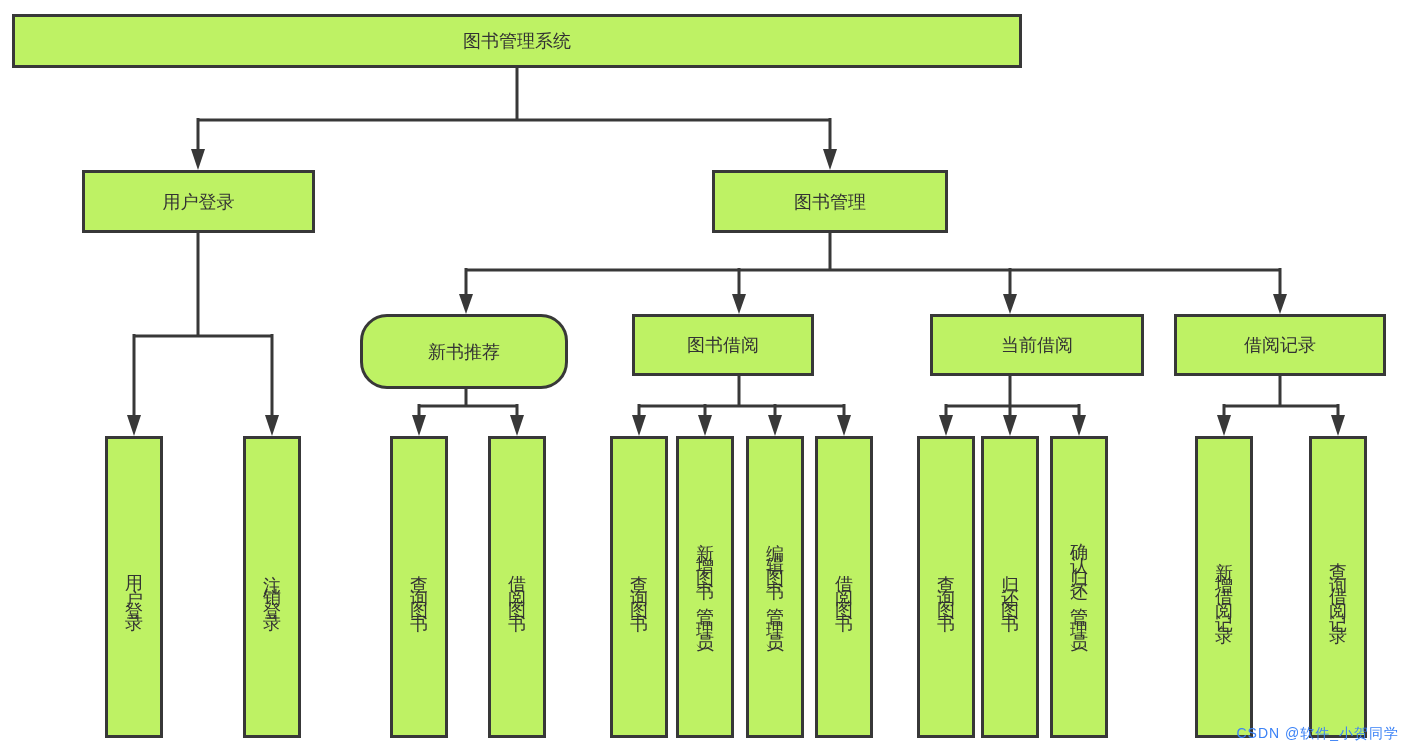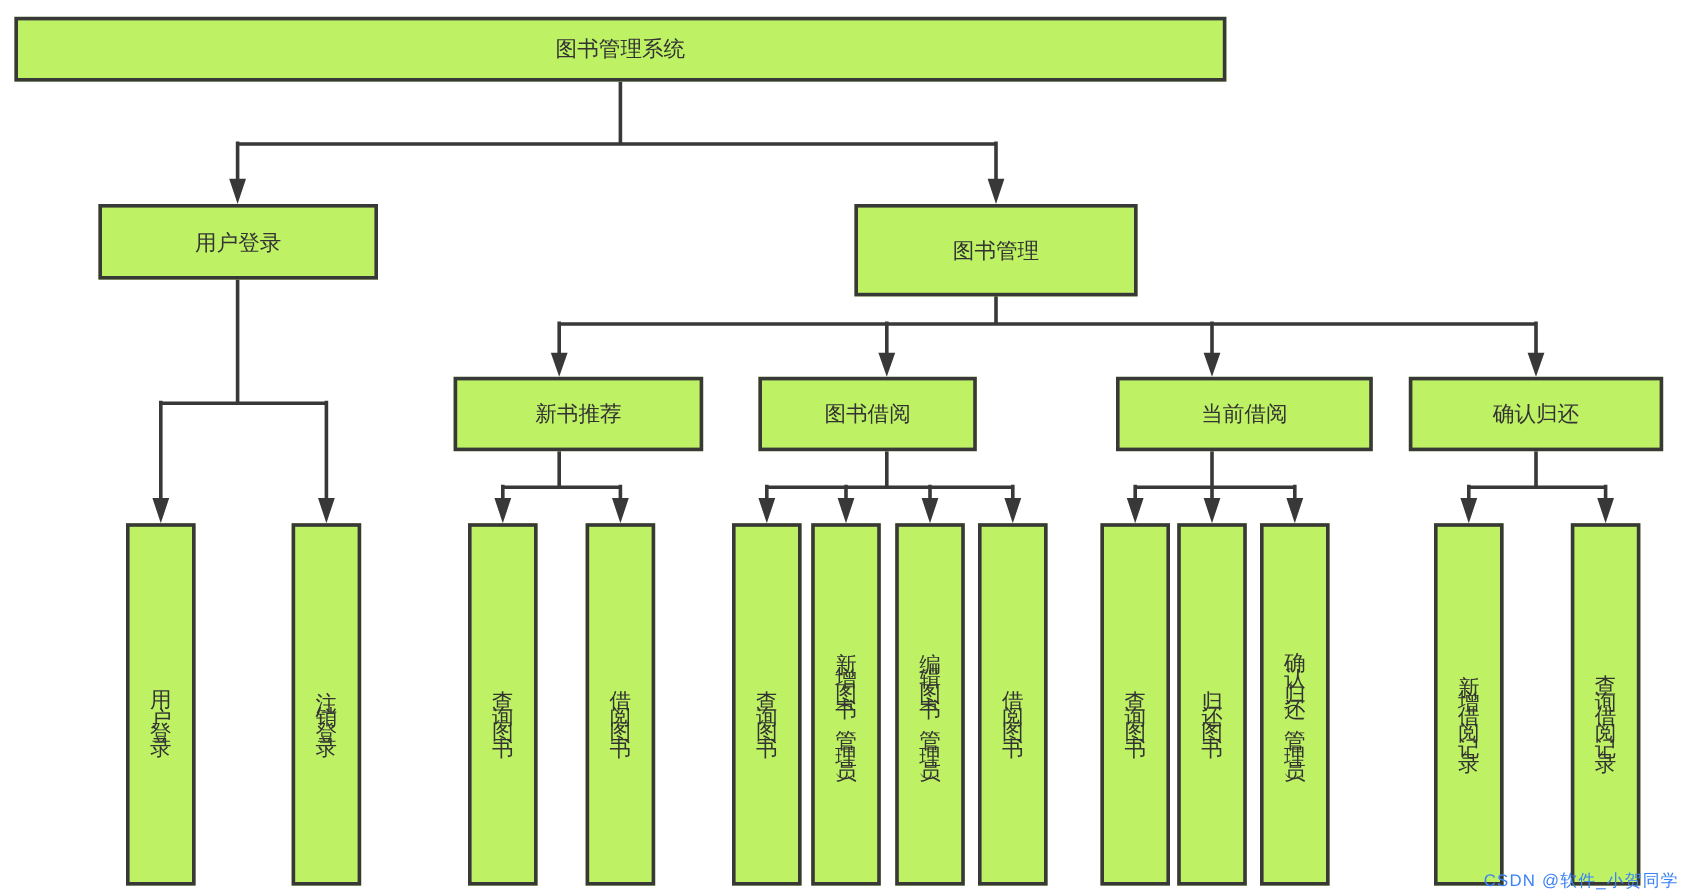--- a/index.html
+++ b/index.html
@@ -24,23 +24,23 @@
   .box .vtxt{
     writing-mode:vertical-rl;
     line-height:1;
     letter-spacing:13px;
     white-space:nowrap;
   }
   
   .n-root{left:12px;top:14px;width:1010px;height:54px;}
   
   .n-user-login{left:82px;top:170px;width:233px;height:63px;}
-  .n-book-mgmt{left:712px;top:170px;width:236px;height:77px;}
+  .n-book-mgmt{left:712px;top:170px;width:236px;height:63px;}
   
-  .n-new-rec{left:378px;top:314px;width:208px;height:62px;}
+  .n-new-rec{left:360px;top:314px;width:208px;height:75px;border-radius:27px;}
   .n-book-borrow{left:632px;top:314px;width:182px;height:62px;}
   .n-cur-borrow{left:903px;top:314px;width:214px;height:62px;margin-left:27px;}
   .n-borrow-rec{left:1174px;top:314px;width:212px;height:62px;}
   
   .leaf{top:436px;width:58px;height:302px;}
   .n-leaf-user-login{left:105px;}
   .n-leaf-logout{left:243px;}
   .n-leaf-rec-query{left:390px;}
   .n-leaf-rec-borrow{left:488px;}
   .n-leaf-bb-query{left:610px;}
@@ -127,21 +127,21 @@
   <div class="box n-new-rec">
     <span>新书推荐</span>
   </div>
   <div class="box n-book-borrow">
     <span>图书借阅</span>
   </div>
   <div class="box n-cur-borrow">
     <span>当前借阅</span>
   </div>
   <div class="box n-borrow-rec">
-    <span>确认归还</span>
+    <span>借阅记录</span>
   </div>
 
   <div class="box leaf n-leaf-user-login">
     <span class="vtxt">用户登录</span>
   </div>
   <div class="box leaf n-leaf-logout">
     <span class="vtxt">注销登录</span>
   </div>
   <div class="box leaf n-leaf-rec-query">
     <span class="vtxt">查询图书</span>

